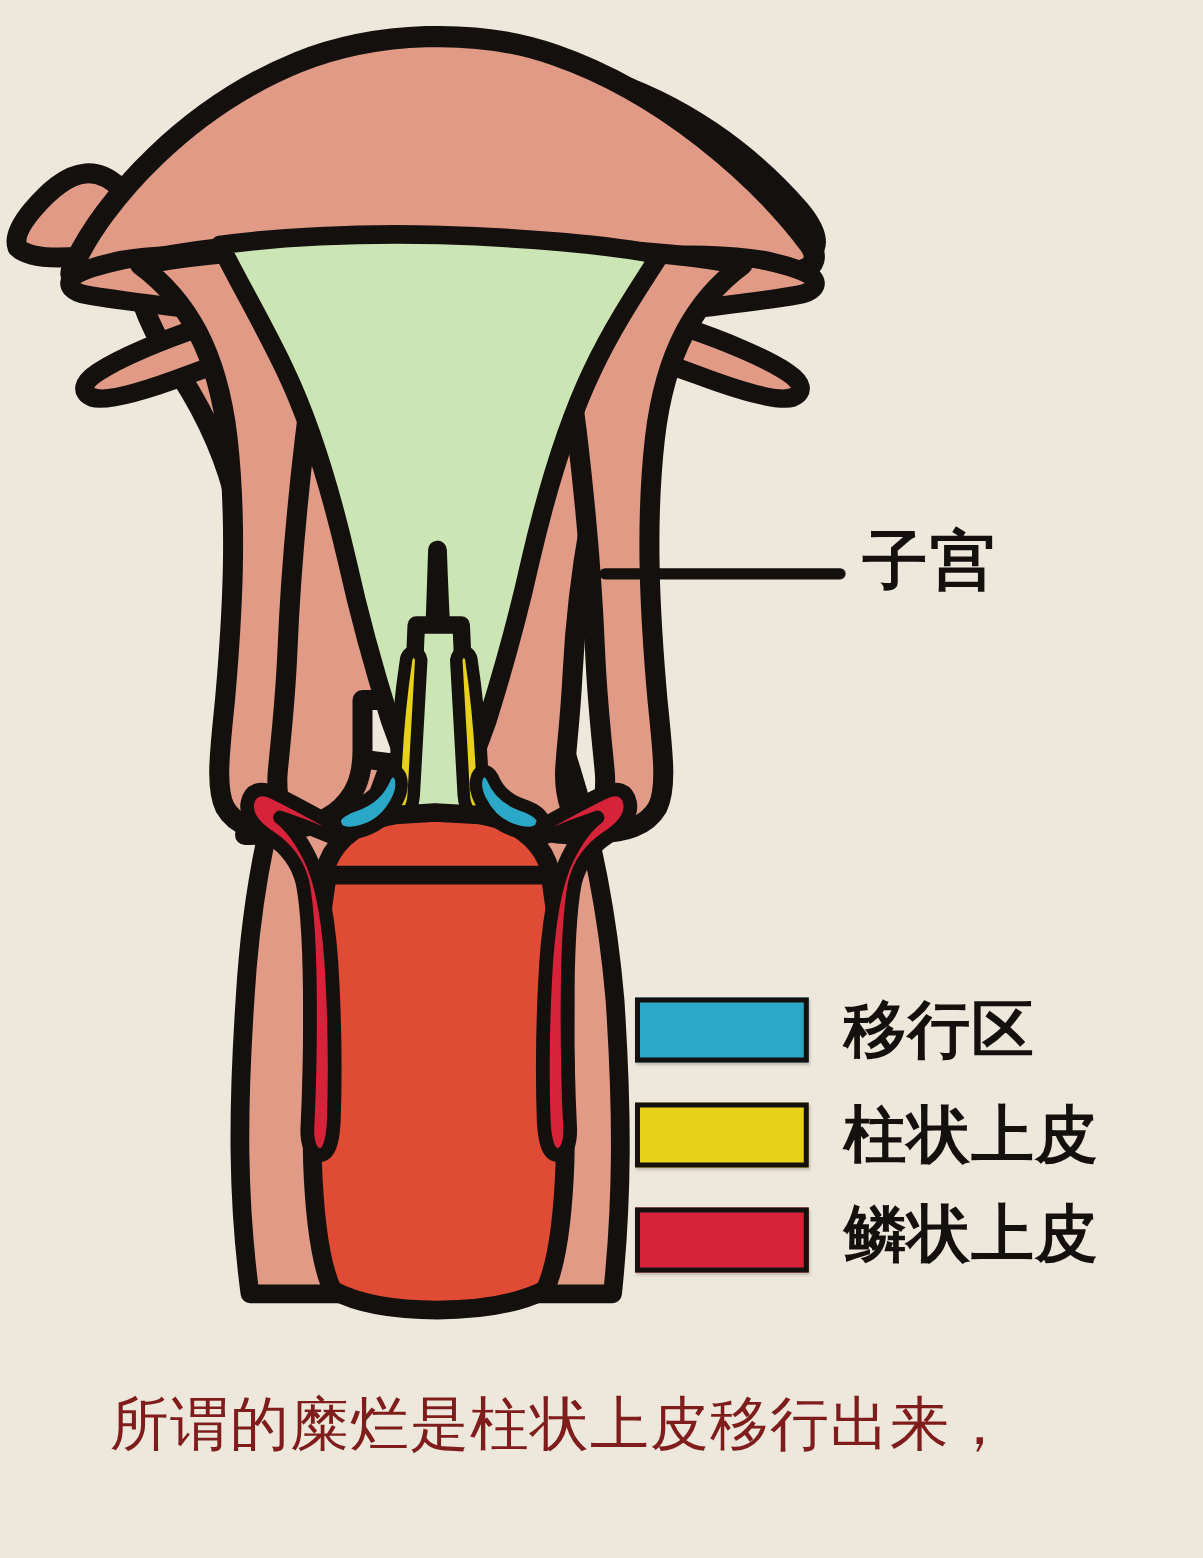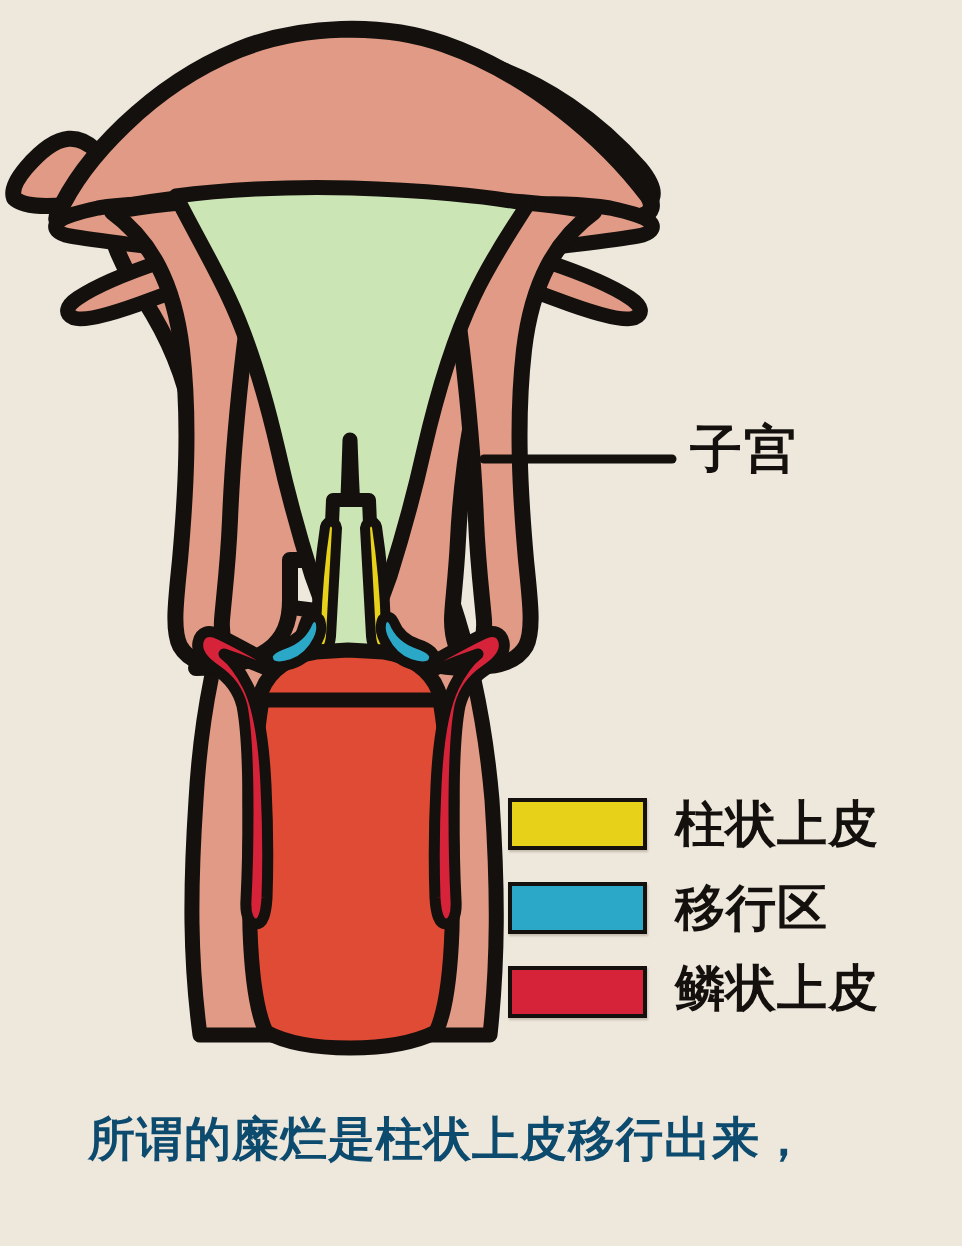--- a/index.html
+++ b/index.html
@@ -54,22 +54,22 @@
     white-space:nowrap;
     line-height:1;
   }
 
   
   #caption{
     position:absolute;
     left:88px;top:1108px;
     width:840px;
     font-size:47px;
-    font-weight:700;
-    color:#0c4a6e;
+    font-weight:400;
+    color:#7f1d1d;
     line-height:1.32;
     letter-spacing:1px;
   }
   #caption div{white-space:nowrap;}
 </style>
 </head>
 <body style="background: rgb(237, 231, 220);">
 
 <div id="stage">
 
@@ -281,27 +281,27 @@
          C466 658 450 664 436 670 Z"></path>
 
     <line x1="484" y1="459" x2="672" y2="459" stroke="#14100d" stroke-width="9" stroke-linecap="round"></line>
   </svg>
 
   <div id="uterus-label">子宫</div>
 
   <div id="legend">
 
     <div class="legend-row">
+      <div class="swatch" style="background:#2BA8C8"></div>
+      <div class="legend-label">移行区</div>
+    </div>
+
+    <div class="legend-row">
       <div class="swatch" style="background:#E8D119"></div>
       <div class="legend-label">柱状上皮</div>
-    </div>
-
-    <div class="legend-row">
-      <div class="swatch" style="background:#2BA8C8"></div>
-      <div class="legend-label">移行区</div>
     </div>
 
     <div class="legend-row">
       <div class="swatch" style="background:#D62339"></div>
       <div class="legend-label">鳞状上皮</div>
     </div>
   </div>
 
   <div id="caption">
     <div>所谓的糜烂是柱状上皮移行出来，</div>

